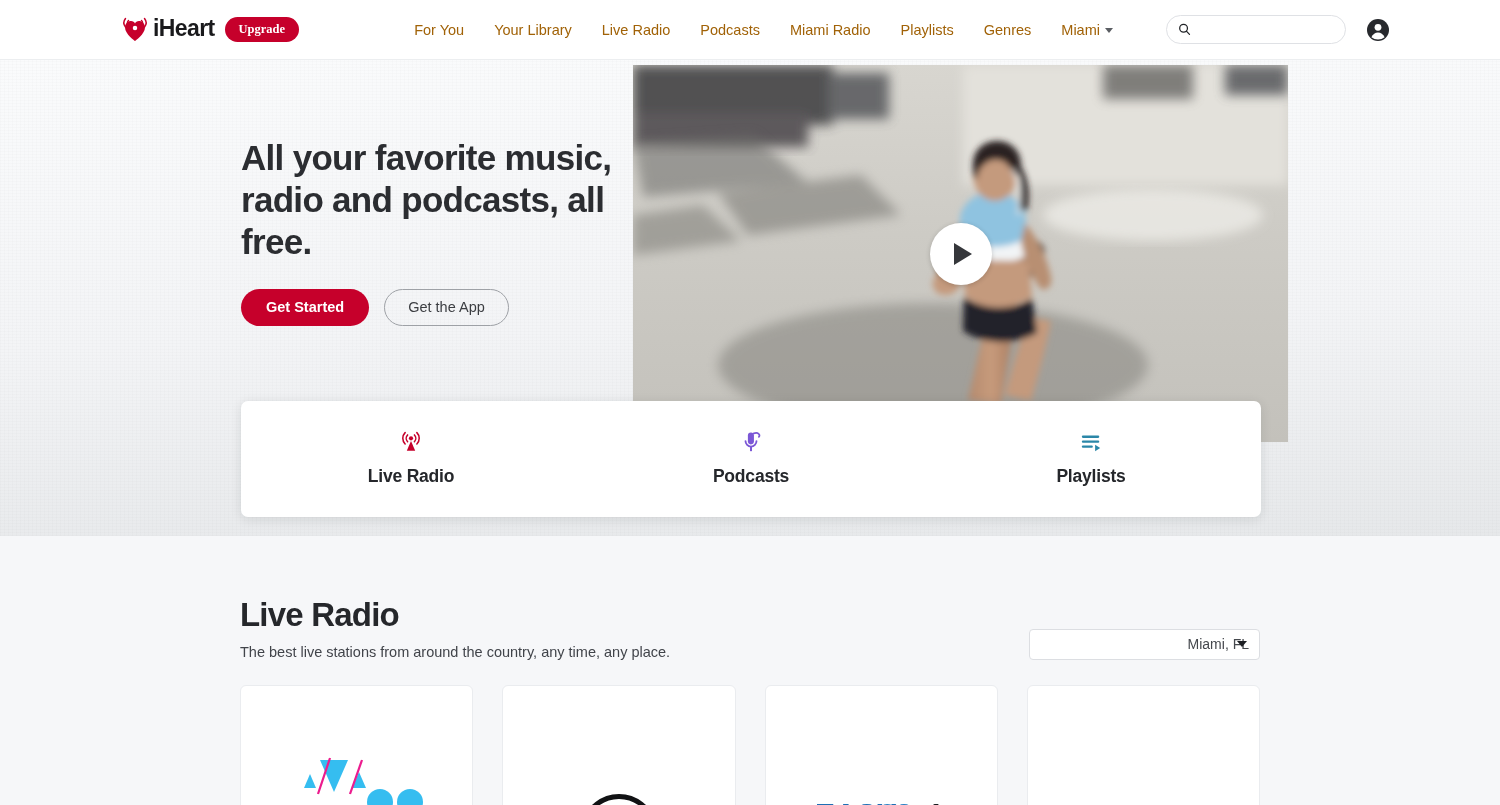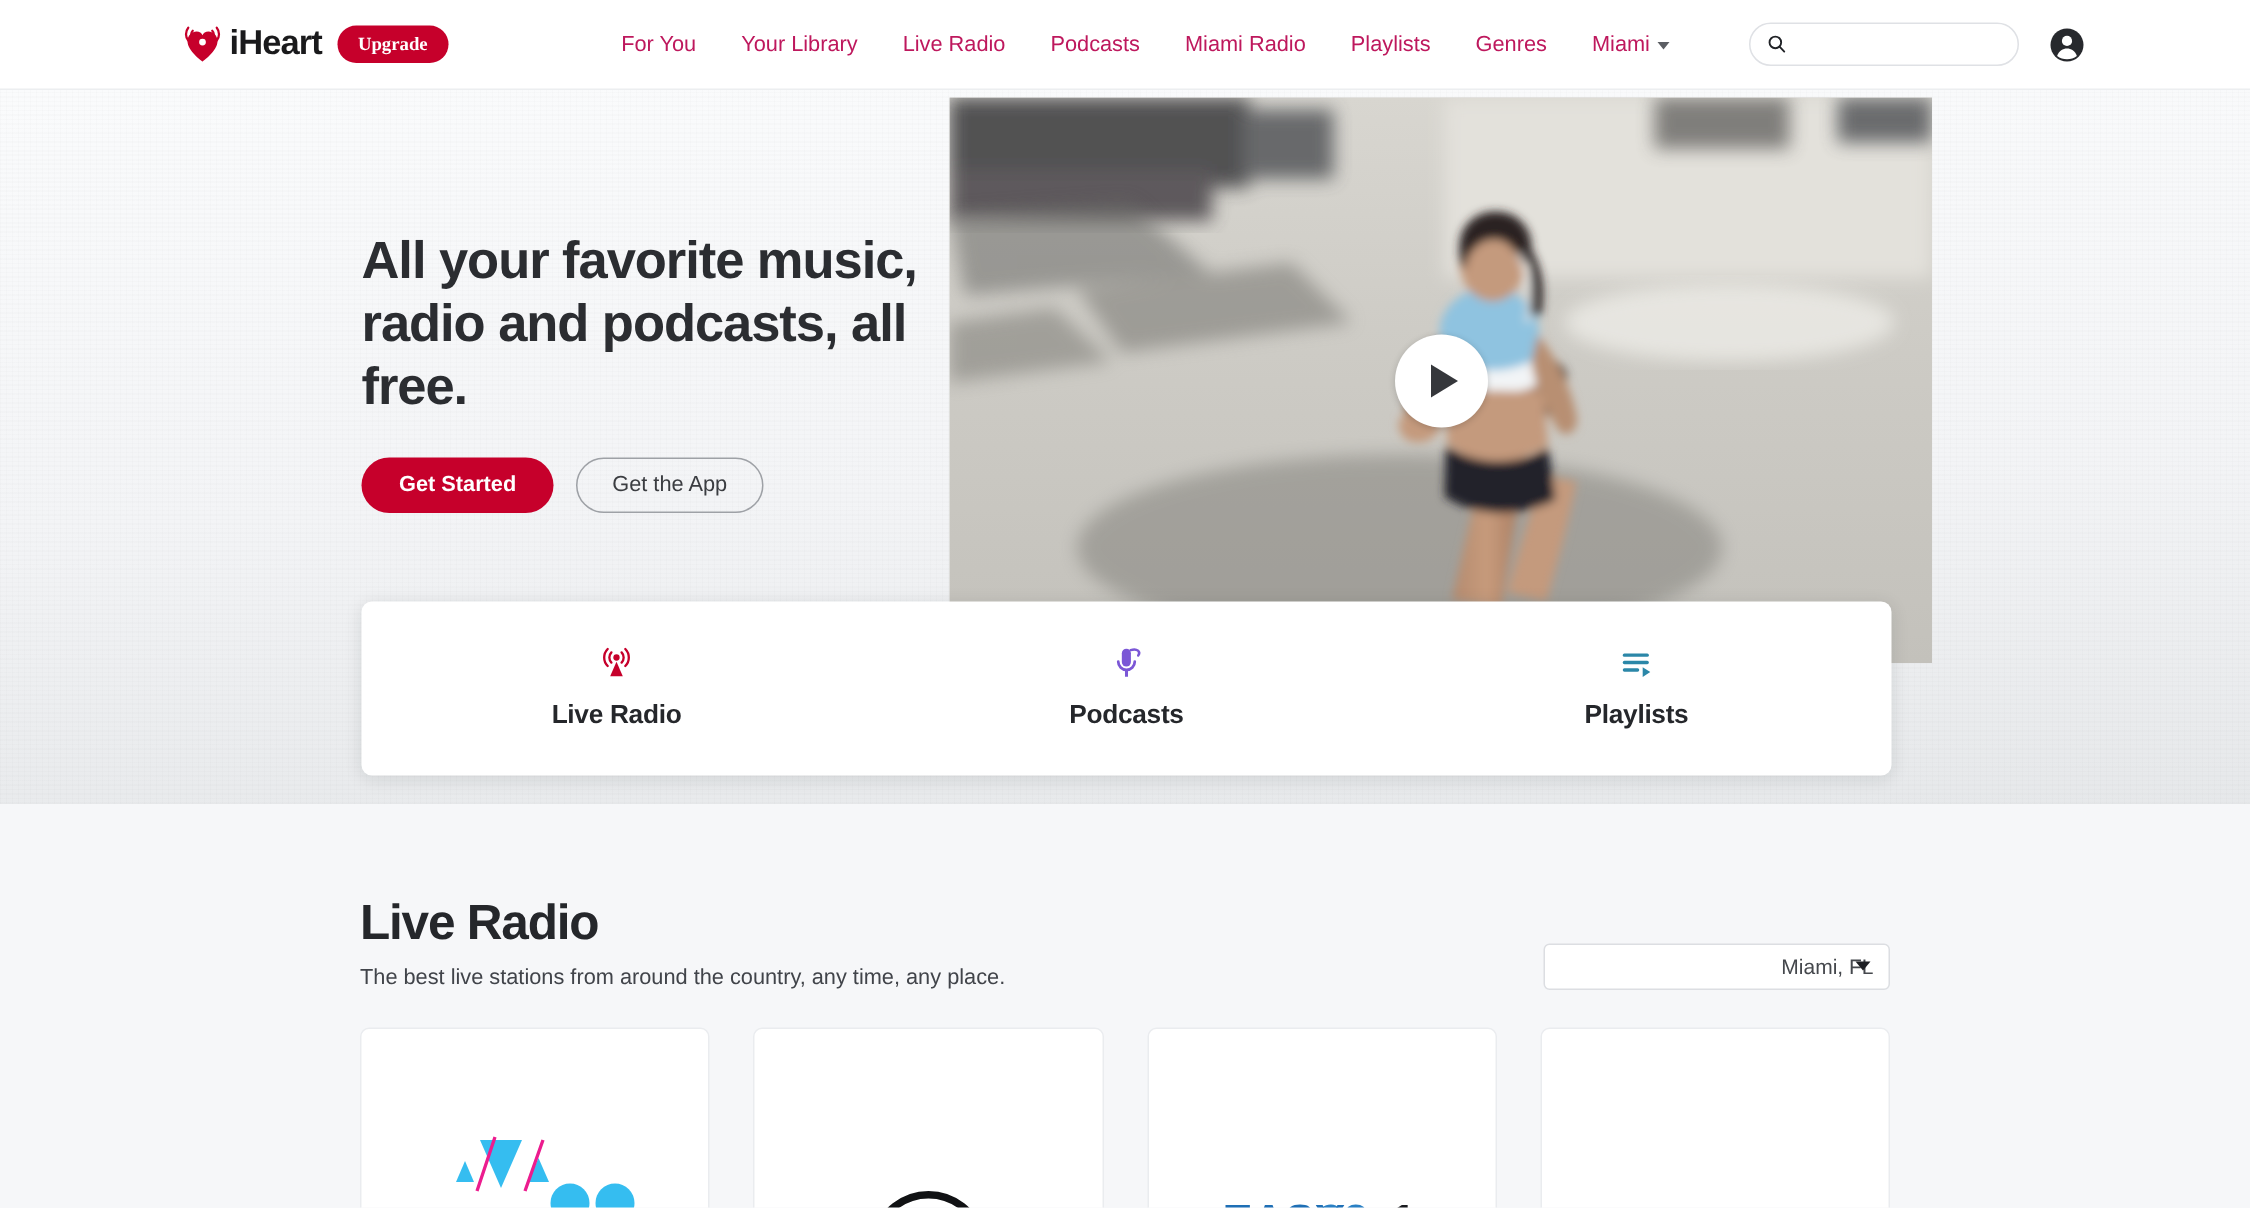--- a/index.html
+++ b/index.html
@@ -53,21 +53,21 @@
   }
 
   .nav {
     display: flex;
     align-items: center;
     gap: 30px;
     margin-left: 115px;
   }
   .nav-item {
     font-size: 14.5px;
-    color: #be185d;
+    color: #a16207;
     text-decoration: none;
     white-space: nowrap;
     cursor: pointer;
     display: flex;
     align-items: center;
     gap: 5px;
   }
   .chev {
     width: 0; height: 0;
     border-left: 4px solid transparent;
@@ -124,21 +124,20 @@
   .hero-inner {
     position: relative;
     width: 1500px;
     height: 100%;
   }
   .hero-copy {
     position: absolute;
     left: 241px;
     top: 77px;
     width: 390px;
-    margin-top: 16px;
   }
   .hero-title {
     font-size: 35px;
     line-height: 42px;
     font-weight: bold;
     letter-spacing: -0.7px;
     color: #2b2d31;
   }
   .hero-buttons { display: flex; gap: 15px; margin-top: 26px; }
   .btn-primary {

